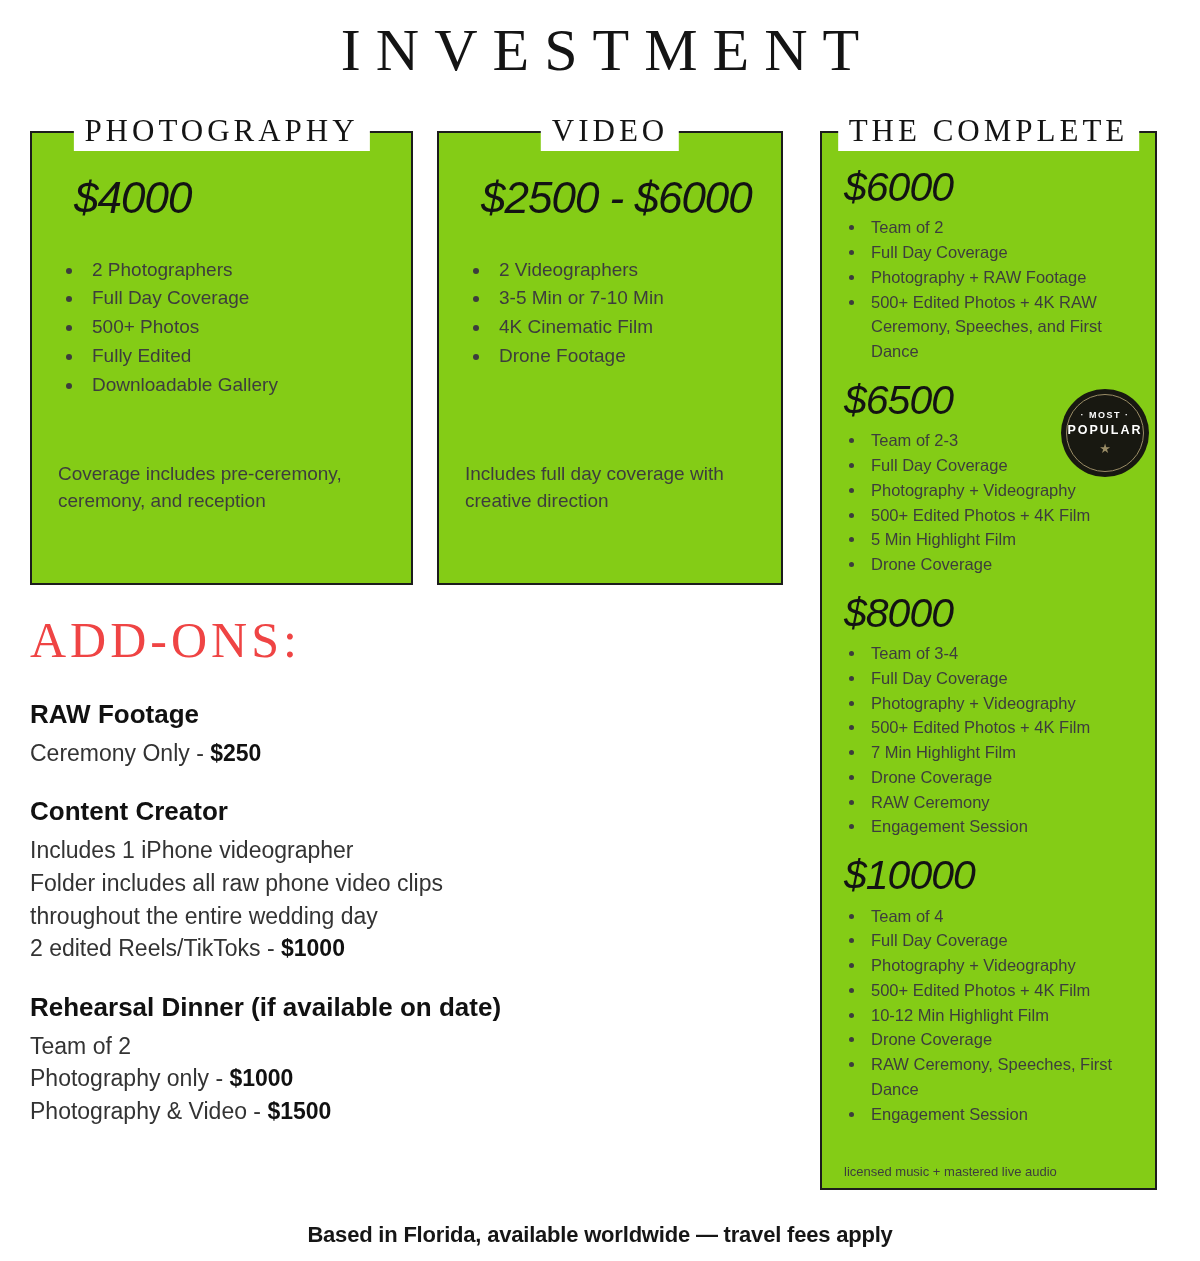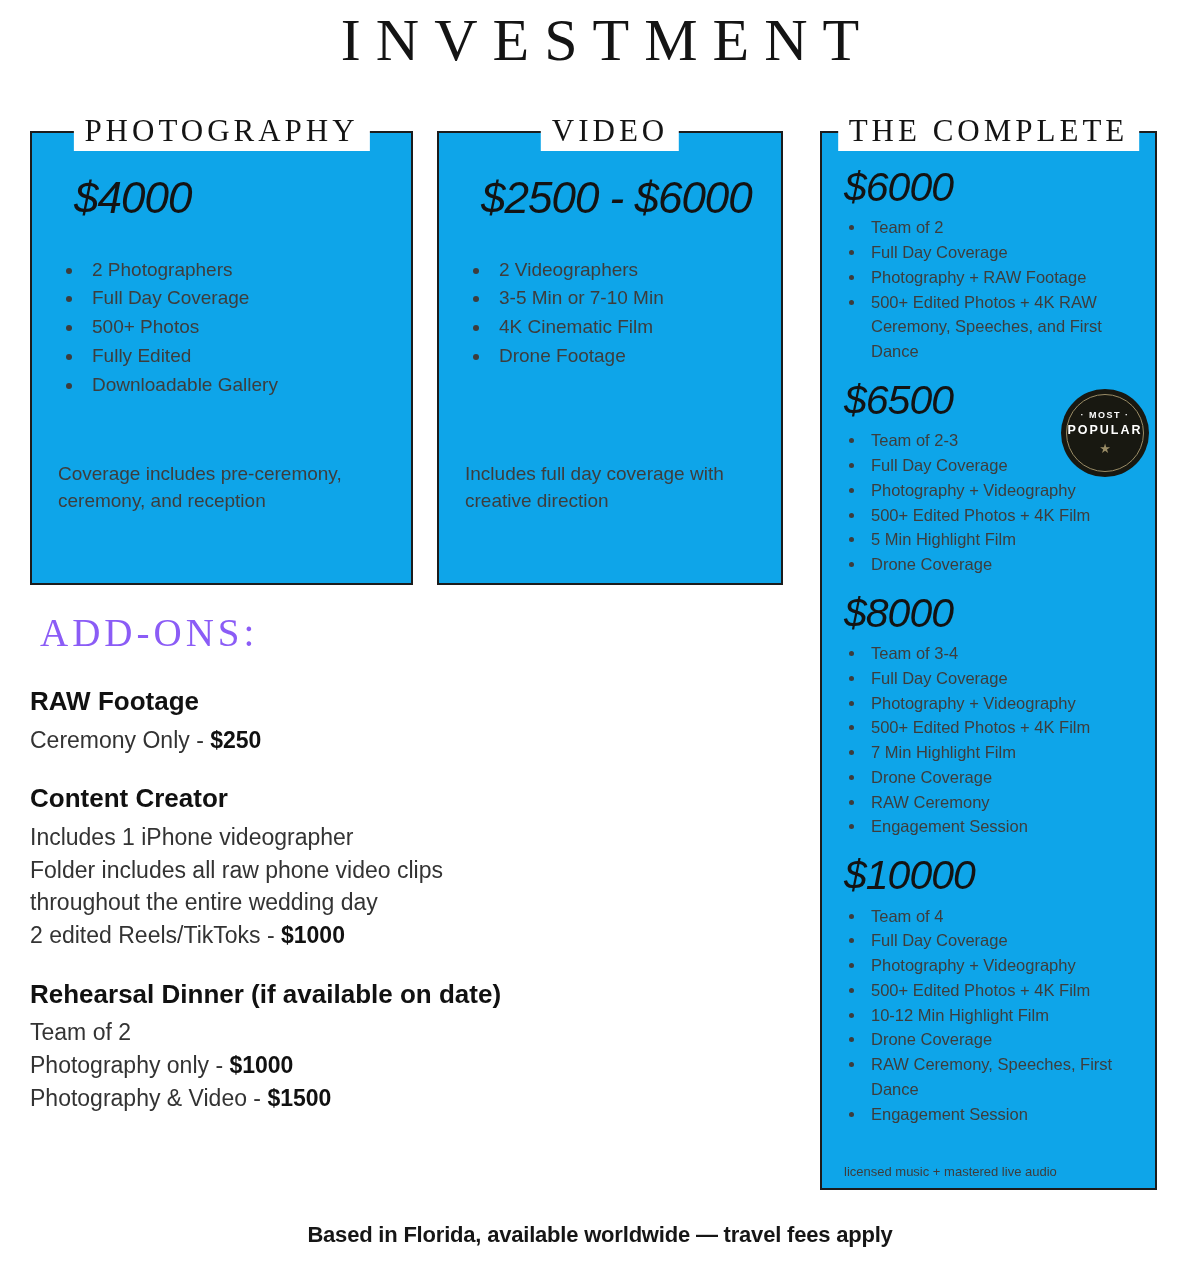--- a/index.html
+++ b/index.html
@@ -10,34 +10,34 @@
     background: #ffffff;
     font-family: "Liberation Sans", sans-serif;
     color: #222;
     overflow: hidden;
   }
   .serif { font-family: "Liberation Serif", "DejaVu Serif", serif; font-weight: 400; }
 
   
   .main-title {
     margin: 0;
-    padding-top: 6px;
+    padding-top: 16px;
     text-align: center;
     font-size: 60px;
     letter-spacing: 15px;
     text-indent: 15px;
     color: #141414;
     font-weight: 400;
   }
 
   
   .box {
     position: absolute;
     border: 2px solid #1c1c1c;
-    background: #0ea5e9;
+    background: #84cc16;
     box-sizing: border-box;
   }
   .legend {
     position: absolute;
     top: -21px;
     left: 50%;
     transform: translateX(-50%);
     background: #fff;
     padding: 0 11px;
     white-space: nowrap;
@@ -132,24 +132,24 @@
     border: 1px solid #9a8c66;
     border-radius: 50%;
   }
   .badge-top { font-size: 9px;  font-weight: bold; letter-spacing: 1.5px; line-height: 1.3; }
   .badge-mid { font-size: 12.5px; font-weight: bold; letter-spacing: 2px; line-height: 1.3; margin-top: 1px; }
   .badge-star { color: #9a8c66; font-size: 13px; line-height: 1.2; margin-top: 2px; }
 
   
   .addons { position: absolute; left: 30px; top: 610px; width: 650px; }
   .addons-heading {
-    margin: 0 10px 28px;
-    font-size: 39px;
+    margin: 0 0 28px;
+    font-size: 50px;
     letter-spacing: 4px;
-    color: #8b5cf6;
+    color: #ef4444;
     font-weight: 400;
     line-height: 1.2;
   }
   .addon-group { margin: 0 0 26px; }
   .addon-title {
     margin: 0 0 5px;
     font-size: 26px;
     font-weight: bold;
     color: #111;
     line-height: 1.3;

